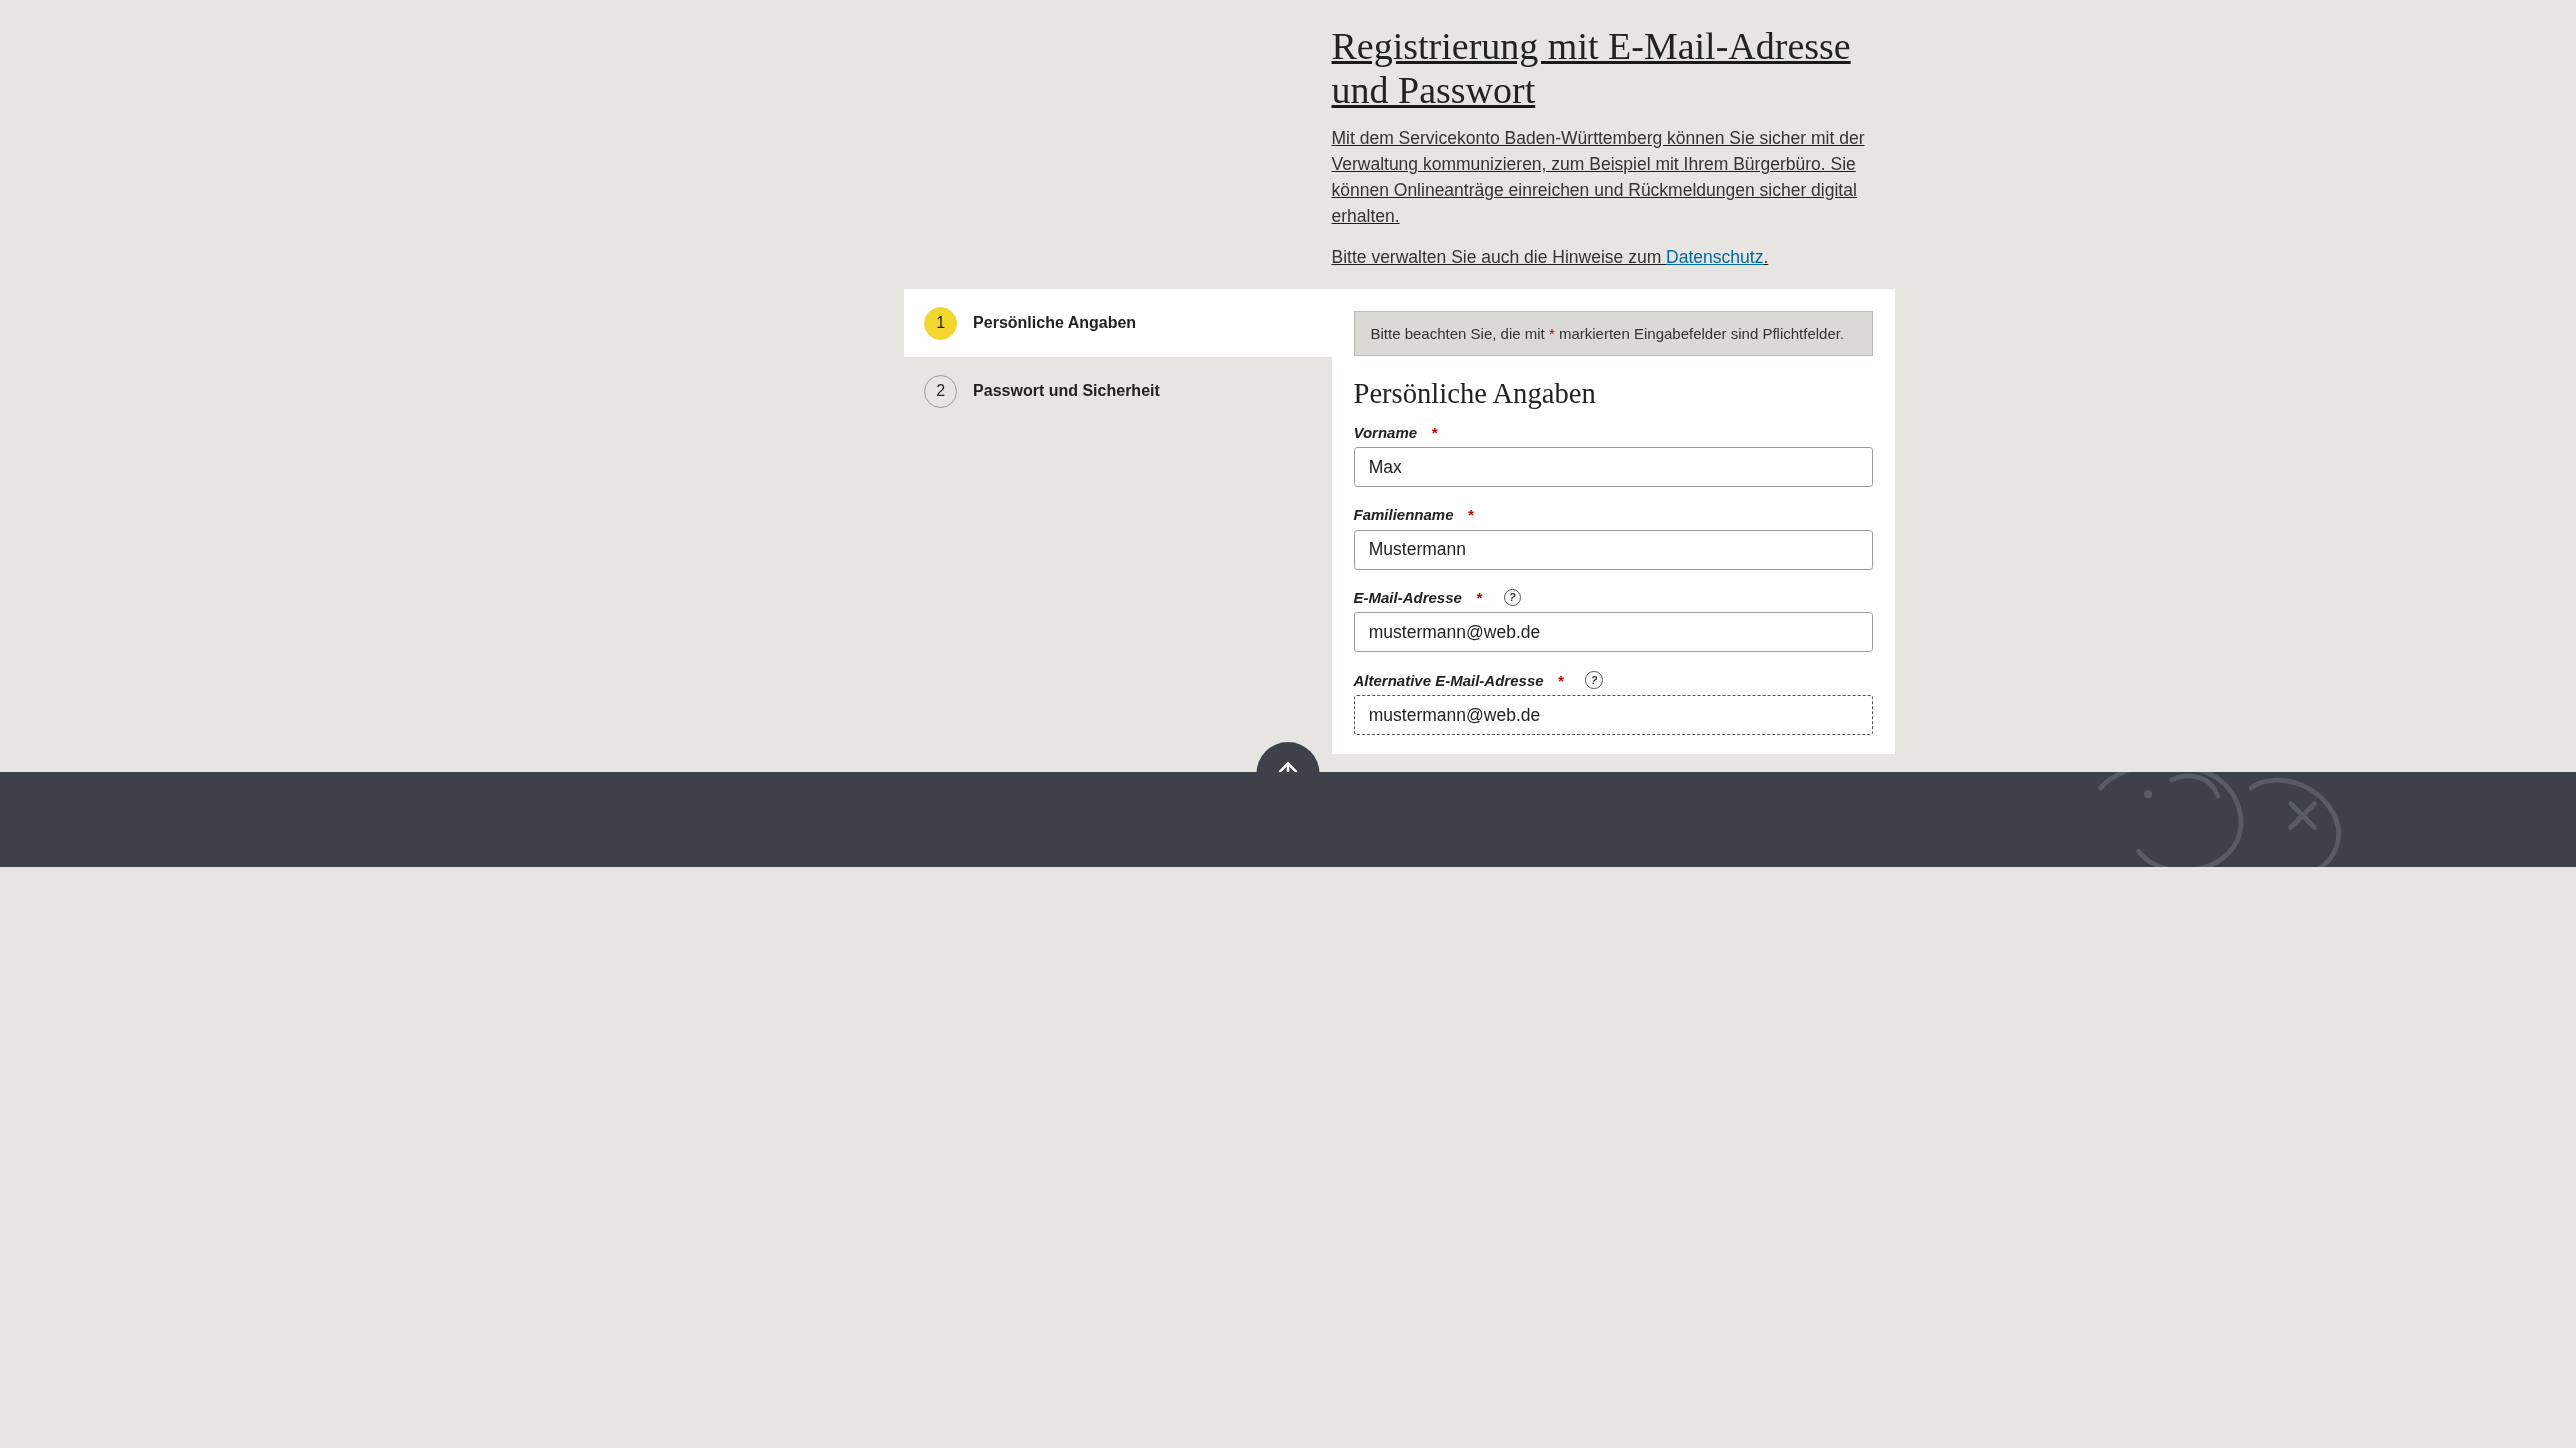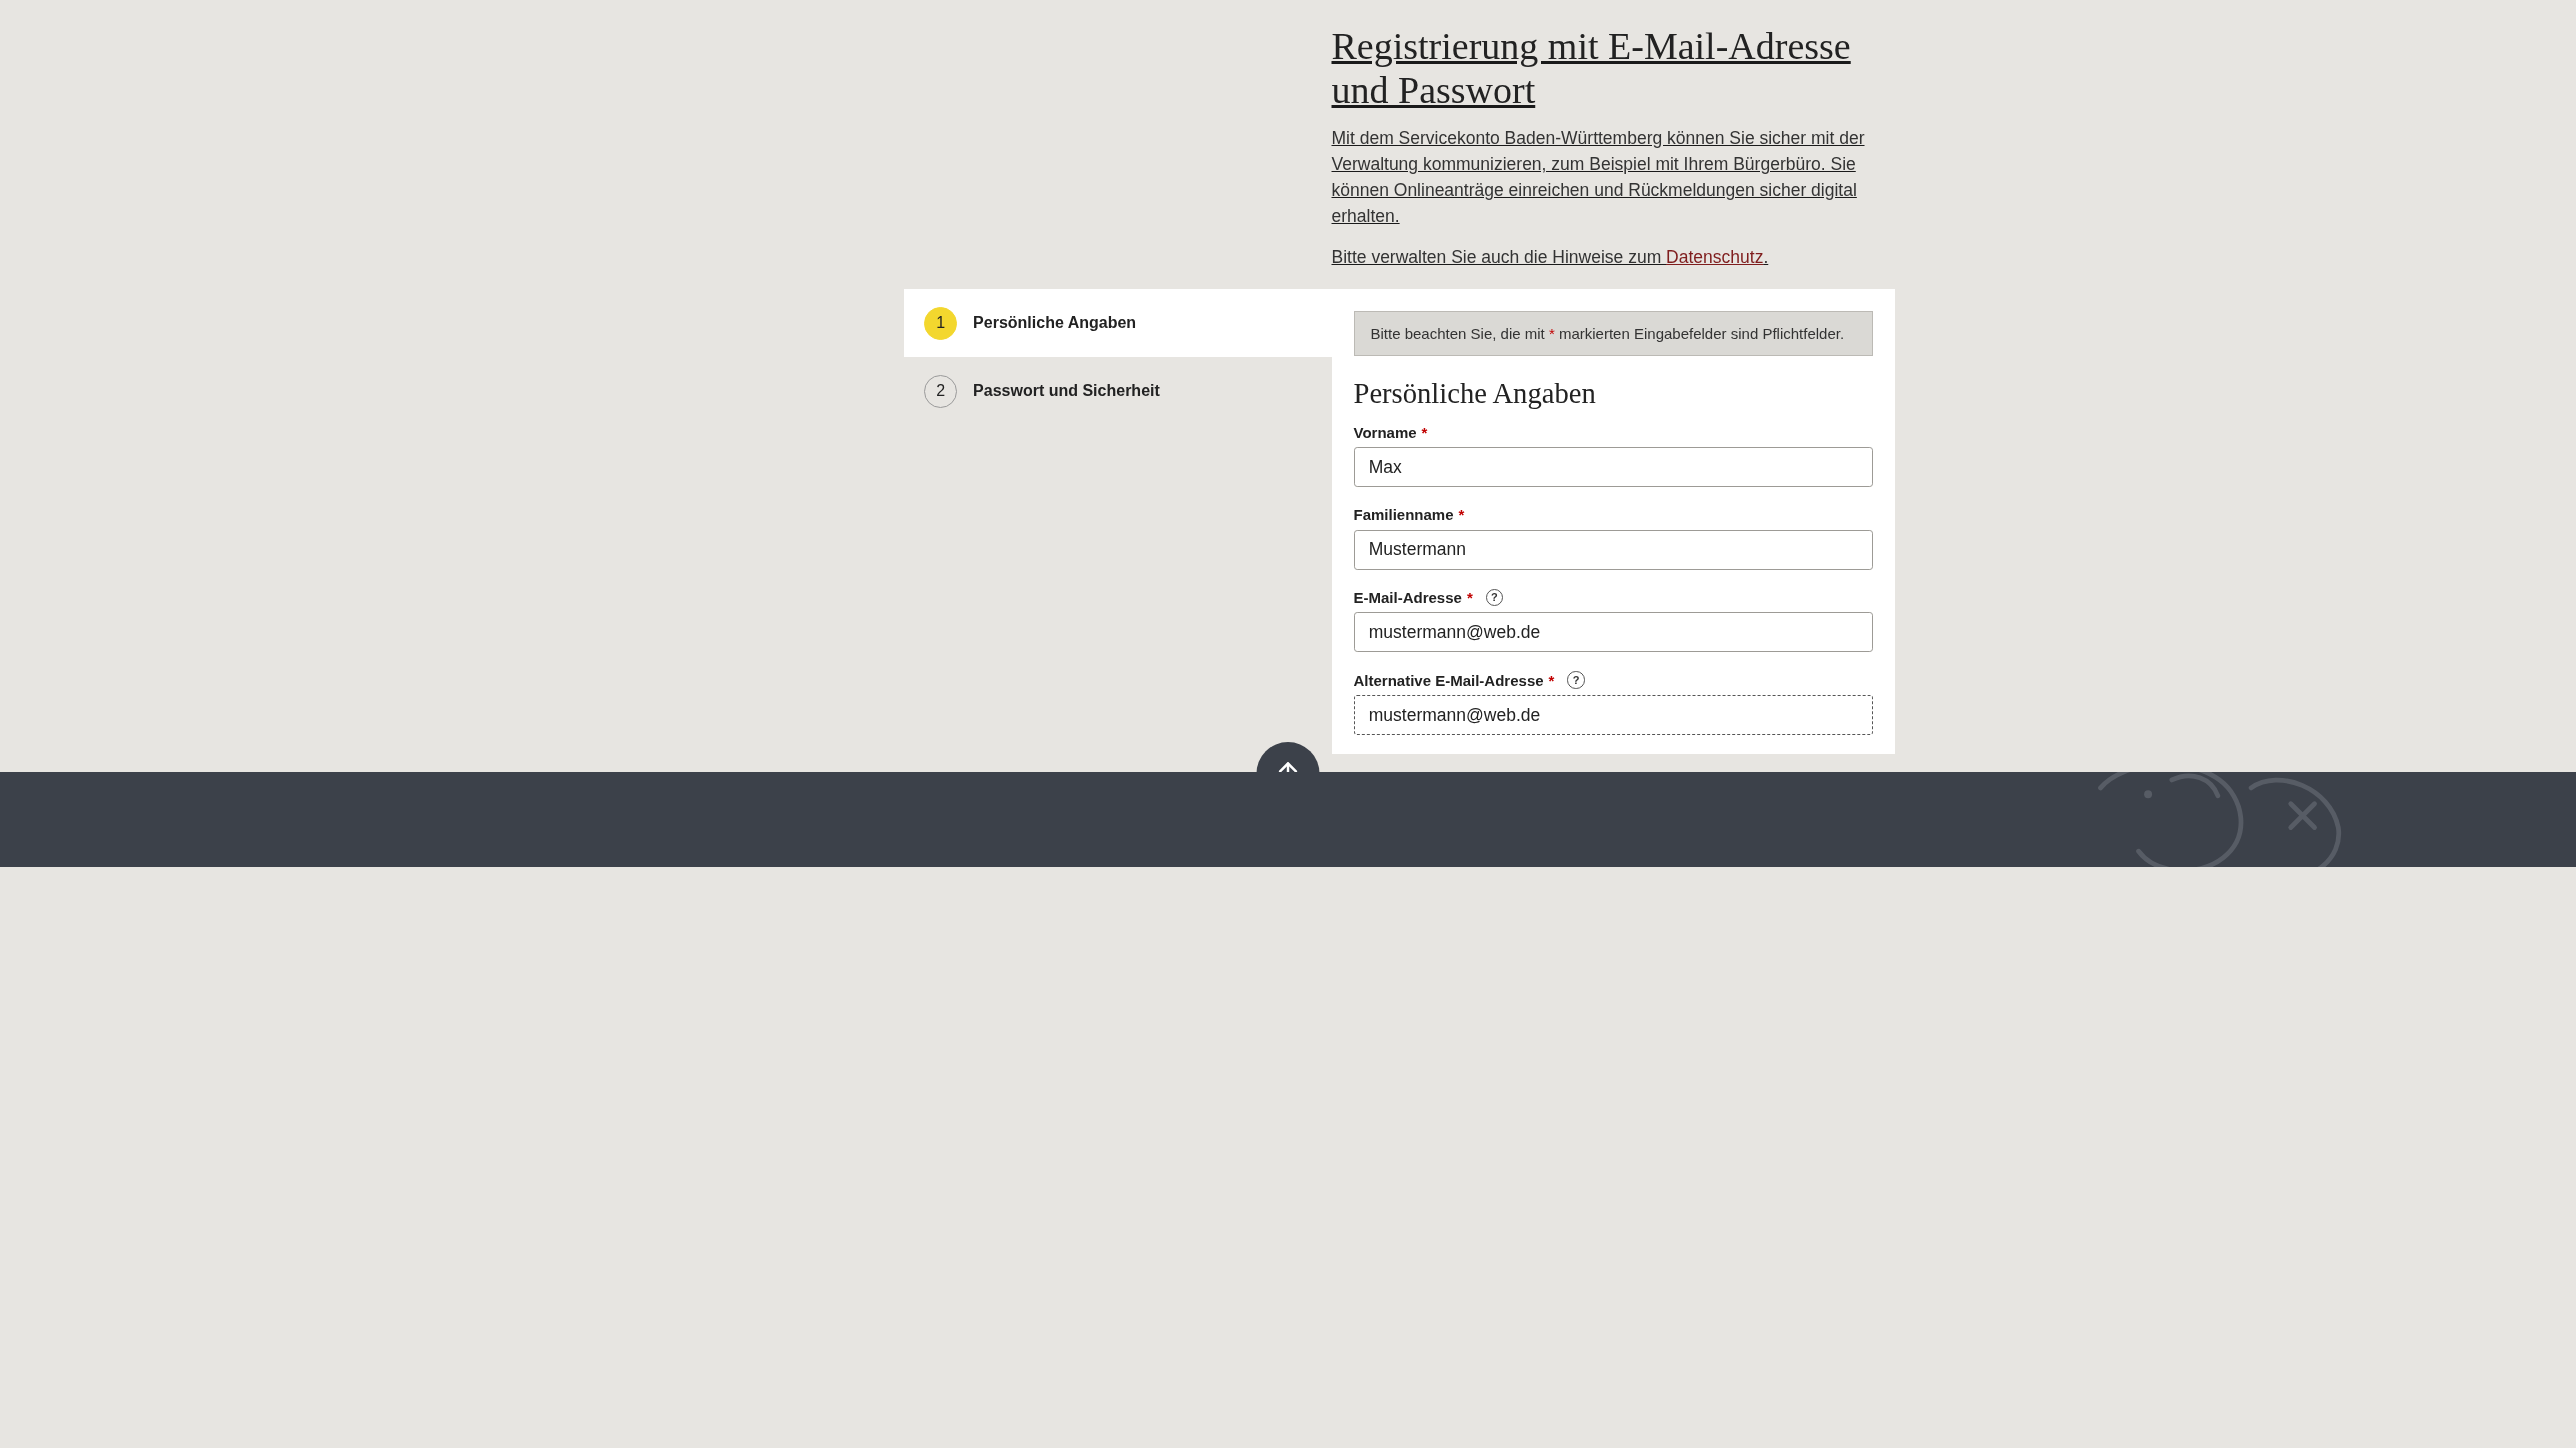--- a/index.html
+++ b/index.html
@@ -32,21 +32,21 @@
     margin-bottom: 12.7px;
   }
   .intro p {
     font-size: 17.5px;
     line-height: 1.5;
     color: #333;
     margin-bottom: 14.3px;
     max-width: 841px;
   }
   .intro a {
-    color: #7f1d1d;
+    color: #0369a1;
     text-decoration: underline;
   }
 
   .layout {
     max-width: 1277px;
     margin: 19px auto 0 auto;
     display: flex;
     align-items: flex-start;
     padding-right: 32px;
   }
@@ -106,22 +106,23 @@
     margin-bottom: 14.3px;
   }
 
   .field { margin-bottom: 19px; }
   .field-label {
     font-size: 15px;
     font-weight: 700;
     color: #222;
     display: flex;
     align-items: center;
-    gap: 5px;
+    gap: 14px;
     margin-bottom: 6.3px;
+    font-style: italic;
   }
   .field-label .req { color: #c10000; font-weight: 700; }
   .help-icon {
     width: 17.5px; height: 17.5px;
     border: 1.2px solid #555;
     border-radius: 50%;
     display: inline-flex;
     align-items: center; justify-content: center;
     font-size: 11px;
     font-weight: 700;

